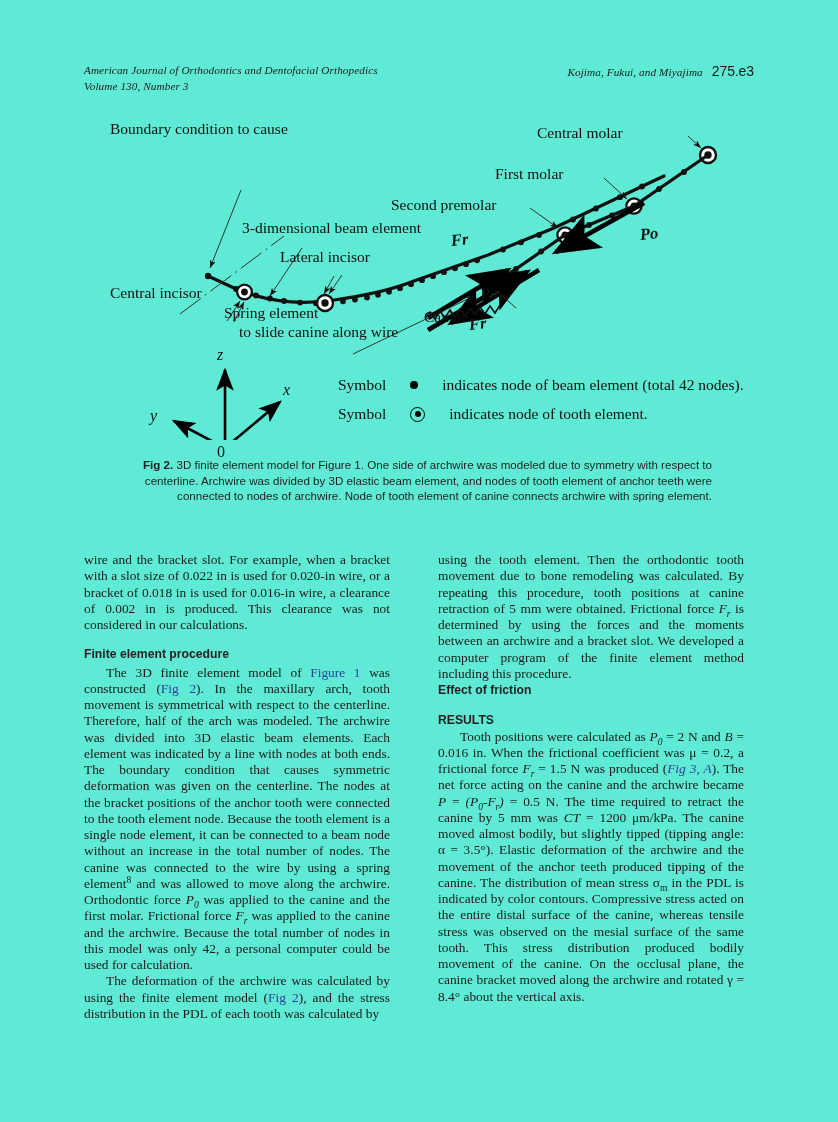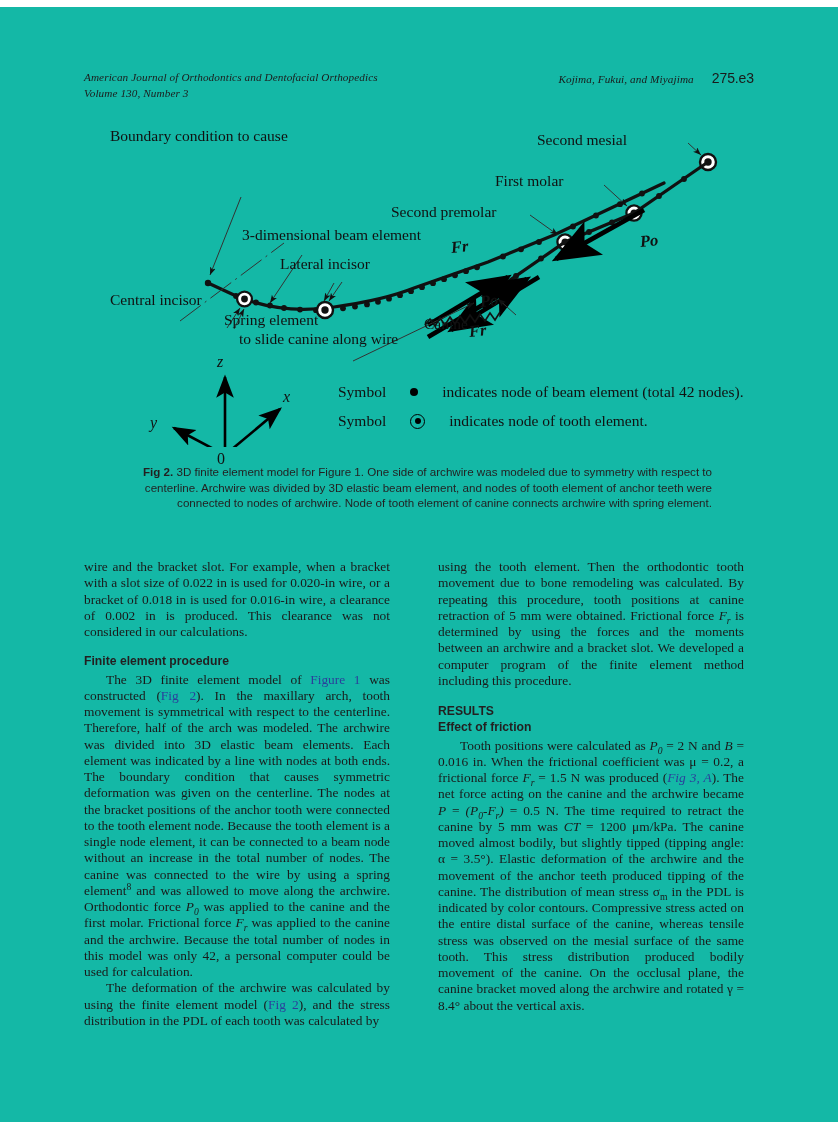--- a/index.html
+++ b/index.html
@@ -13,22 +13,21 @@
     height: 1122px;
     position: relative;
     font-family: "Liberation Serif", "DejaVu Serif", serif;
     color: #1a1a1a;
     overflow: hidden;
   }
 
   .page {
     position: absolute;
     inset: 0;
-    background: #14b8a6;
-    margin-top: 7px;
+    background: #5eead4;
   }
 
   
   .running-head {
     position: absolute;
     top: 63px;
     left: 84px;
     right: 84px;
     height: 34px;
   }
@@ -42,21 +41,21 @@
     letter-spacing: 0.1px;
     color: #1c1c1c;
   }
   .rh-left .rh-line2 { display: block; }
   .rh-right {
     position: absolute;
     right: 0;
     top: 0;
     display: flex;
     align-items: baseline;
-    gap: 18px;
+    gap: 9px;
     white-space: nowrap;
   }
   .rh-authors {
     font-style: italic;
     font-size: 11.2px;
     letter-spacing: 0.1px;
   }
   .rh-page {
     font-weight: normal;
     font-size: 14px;
@@ -344,21 +343,21 @@
 
       <div class="fig-label" style="left:140px; top:186px;">Spring element</div>
       <div class="fig-label" style="left:155px; top:205px;">to slide canine along wire</div>
 
       <div class="fig-label" style="left:340px; top:190px;">Canine</div>
 
       <div class="fig-label" style="left:307px; top:78px;">Second premolar</div>
 
       <div class="fig-label" style="left:411px; top:47px;">First molar</div>
 
-      <div class="fig-label" style="left:453px; top:6px;">Second mesial</div>
+      <div class="fig-label" style="left:453px; top:6px;">Central molar</div>
 
       <div class="fig-force" style="left:367px; top:112px; transform:rotate(-6deg);">Fr</div>
       <div class="fig-force" style="left:385px; top:196px; transform:rotate(-6deg);">Fr</div>
       <div class="fig-force" style="left:396px; top:166px; transform:rotate(-6deg);">Po</div>
       <div class="fig-force" style="left:556px; top:106px; transform:rotate(-6deg);">Po</div>
 
       <div class="fig-axis-label" style="left:133px; top:228px;">z</div>
       <div class="fig-axis-label" style="left:199px; top:263px;">x</div>
       <div class="fig-axis-label" style="left:66px; top:289px;">y</div>
       <div class="fig-axis-label" style="left:133px; top:325px; font-style:normal;">0</div>
@@ -386,19 +385,19 @@
     <div class="sec-head">Finite element procedure</div>
 
     <p><span>The 3D finite element model of </span><span class="lnk">Figure 1</span><span> was constructed (</span><span class="lnk">Fig 2</span><span>). In the maxillary arch, tooth movement is symmetrical with respect to the centerline. Therefore, half of the arch was modeled. The archwire was divided into 3D elastic beam elements. Each element was indicated by a line with nodes at both ends. The boundary condition that causes symmetric deformation was given on the centerline. The nodes at the bracket positions of the anchor tooth were connected to the tooth element node. Because the tooth element is a single node element, it can be connected to a beam node without an increase in the total number of nodes. The canine was connected to the wire by using a spring element</span><sup>8</sup><span> and was allowed to move along the archwire. Orthodontic force </span><i>P</i><sub><i>0</i></sub><span> was applied to the canine and the first molar. Frictional force </span><i>F</i><sub><i>r</i></sub><span> was applied to the canine and the archwire. Because the total number of nodes in this model was only 42, a personal computer could be used for calculation.</span></p>
 
     <p><span>The deformation of the archwire was calculated by using the finite element model (</span><span class="lnk">Fig 2</span><span>), and the stress distribution in the PDL of each tooth was calculated by</span></p>
   </div>
 
   <div class="col col-right">
     <p class="noindent"><span>using the tooth element. Then the orthodontic tooth movement due to bone remodeling was calculated. By repeating this procedure, tooth positions at canine retraction of 5 mm were obtained. Frictional force </span><i>F</i><sub><i>r</i></sub><span> is determined by using the forces and the moments between an archwire and a bracket slot. We developed a computer program of the finite element method including this procedure.</span></p>
 
+    <div class="sec-head tight">Effect of friction</div>
     <div class="sec-head results">RESULTS</div>
-    <div class="sec-head tight">Effect of friction</div>
 
     <p><span>Tooth positions were calculated as </span><i>P</i><sub><i>0</i></sub><span> = 2 N and </span><i>B</i><span> = 0.016 in. When the frictional coefficient was μ = 0.2, a frictional force </span><i>F</i><sub><i>r</i></sub><span> = 1.5 N was produced (</span><i class="lnk">Fig 3, A</i><span>). The net force acting on the canine and the archwire became </span><i>P</i><span> = </span><i>(P</i><sub><i>0</i></sub><i>-F</i><sub><i>r</i></sub><i>)</i><span> = 0.5 N. The time required to retract the canine by 5 mm was </span><i>CT</i><span> = 1200 μm/kPa. The canine moved almost bodily, but slightly tipped (tipping angle: α = 3.5°). Elastic deformation of the archwire and the movement of the anchor teeth produced tipping of the canine. The distribution of mean stress σ</span><sub>m</sub><span> in the PDL is indicated by color contours. Compressive stress acted on the entire distal surface of the canine, whereas tensile stress was observed on the mesial surface of the same tooth. This stress distribution produced bodily movement of the canine. On the occlusal plane, the canine bracket moved along the archwire and rotated γ = 8.4° about the vertical axis.</span></p>
   </div>
 
 </div>
 
 </body></html>

